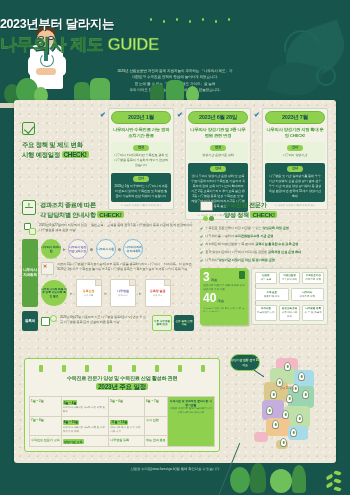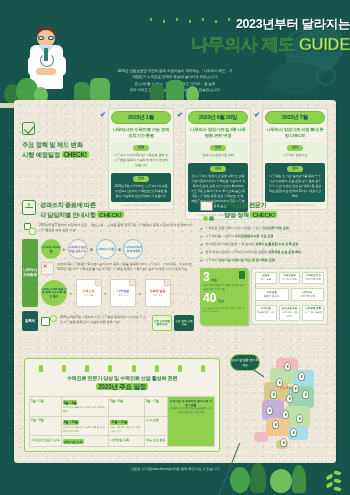--- a/index.html
+++ b/index.html
@@ -32,21 +32,21 @@
   }
   .hdr-stetho-line {
     position:absolute; right:30px; top:30px; width:36px; height:36px;
     border:2px solid #1f665b; border-right-color:transparent; border-bottom-color:transparent;
     border-radius:50%; transform:rotate(30deg);
   }
   .hdr-dots { position:absolute; top:18px; left:150px; width:86px; height:5px; }
   .hdr-dots i {
     position:absolute; width:2px; height:3px; background:#8dd04a; border-radius:1px; top:0;
   }
-  .title-wrap { position:absolute; left:0; right:0; top:16px; text-align:right; }
+  .title-wrap { position:absolute; left:0; right:0; top:16px; text-align:left; }
   .title-sub {
     color:#ffffff; font-size:12.5px; font-weight:bold; letter-spacing:-0.4px;
     text-shadow:1px 1px 0 #0d3c35;
   }
   .title-main {
     margin-top:0;
     color:#b9e86a; font-size:17px; font-weight:bold; letter-spacing:-0.5px;
     -webkit-text-stroke:0.6px #2f7a3c;
     text-shadow:1.5px 1.5px 0 #17544b;
   }

